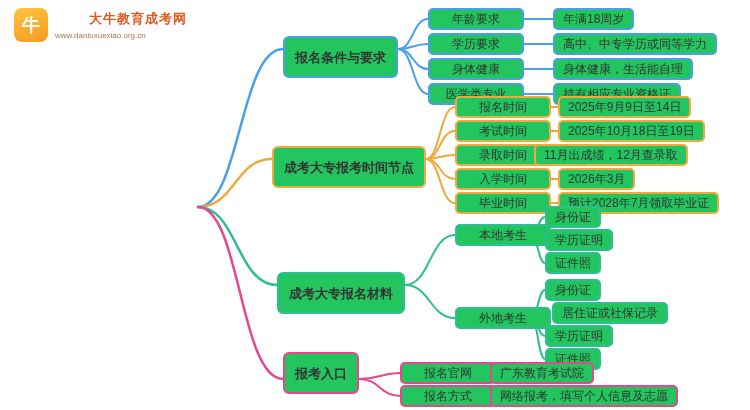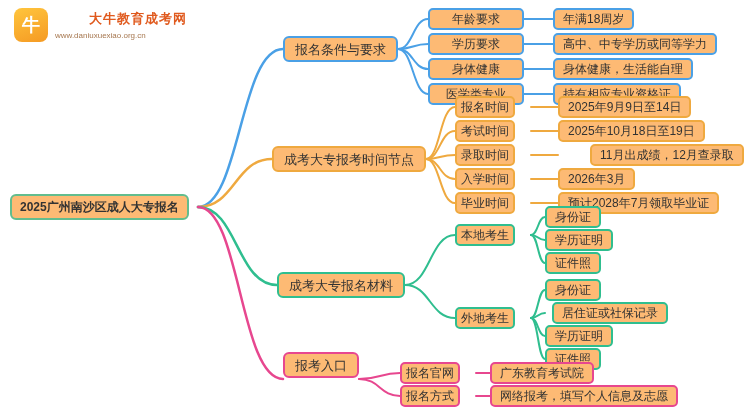--- a/index.html
+++ b/index.html
@@ -4,32 +4,32 @@
 <title>2025广州南沙区成人大专报名</title>
 <style>
   html,body{margin:0;padding:0;background:#fff;}
   .canvas{
     position:relative;width:750px;height:410px;background:#ffffff;overflow:hidden;
     font-family:"Liberation Sans","DejaVu Sans",sans-serif;
   }
   svg.links{position:absolute;left:0;top:0;width:750px;height:410px;}
   .node{
     position:absolute;box-sizing:border-box;height:22px;
-    background:#fdba74;border:2px solid #999;border-radius:5px;
+    background:#22c55e;border:2px solid #999;border-radius:5px;
     padding:3px 8px;font-size:12px;line-height:1;color:#333;
     white-space:nowrap;display:flex;align-items:center;
   }
-  .branch{height:26px;font-size:13px;font-weight:normal;border-radius:6px;padding:4px 10px;}
+  .branch{height:42px;font-size:13px;font-weight:bold;border-radius:6px;padding:4px 10px;}
   .root-node{height:26px;font-size:12px;font-weight:bold;border-radius:6px;border-color:var(--root);padding:4px 8px;}
   .c-blue{border-color:var(--blue);}
   .c-orange{border-color:var(--orange);}
   .c-green{border-color:var(--green);text-align:center;}
   .c-pink{border-color:var(--pink);}
   .w96{width:96px;justify-content:center;}
-  .w76{width:60px;justify-content:center;}
+  .w76{width:96px;justify-content:center;}
   
   .logo{position:absolute;left:14px;top:8px;display:flex;align-items:center;gap:7px;}
   .logo-icon{
     width:34px;height:34px;border-radius:8px;flex:0 0 auto;
     background:linear-gradient(160deg,var(--logo_bg1),var(--logo_bg2));
     color:#fff;font-size:18px;font-weight:bold;
     display:flex;align-items:center;justify-content:center;
   }
   .logo-name{font-size:13px;font-weight:bold;color:var(--logo_text);letter-spacing:1px;margin-left:34px;}
   .logo-url{font-size:8px;color:var(--url_text);margin-top:3px;}
@@ -86,21 +86,20 @@
   </svg>
 
   <div class="logo">
     <div class="logo-icon">牛</div>
     <div class="logo-text">
       <div class="logo-name">大牛教育成考网</div>
       <div class="logo-url">www.daniuxuexiao.org.cn</div>
     </div>
   </div>
 
-  <div class="node root-node" style="left:10px;top:194px">2025广州南沙区成人大专报名</div>
 
   <div class="node branch c-blue" style="left:283px;top:36px">报名条件与要求</div>
   <div class="node branch c-orange" style="left:272px;top:146px">成考大专报考时间节点</div>
   <div class="node branch c-green" style="left:277px;top:272px">成考大专报名材料</div>
   <div class="node branch c-pink" style="left:283px;top:352px">报考入口</div>
 
   <div class="node c-blue w96" style="left:428px;top:8px">年龄要求</div>
   <div class="node c-blue w96" style="left:428px;top:33px">学历要求</div>
   <div class="node c-blue w96" style="left:428px;top:58px">身体健康</div>
   <div class="node c-blue w96" style="left:428px;top:83px">医学类专业</div>
@@ -109,21 +108,21 @@
   <div class="node c-blue" style="left:553px;top:58px">身体健康，生活能自理</div>
   <div class="node c-blue" style="left:553px;top:83px">持有相应专业资格证</div>
 
   <div class="node c-orange w76" style="left:455px;top:96px">报名时间</div>
   <div class="node c-orange w76" style="left:455px;top:144px">录取时间</div>
   <div class="node c-orange w76" style="left:455px;top:120px">考试时间</div>
   <div class="node c-orange w76" style="left:455px;top:168px">入学时间</div>
   <div class="node c-orange w76" style="left:455px;top:192px">毕业时间</div>
   <div class="node c-orange" style="left:558px;top:96px">2025年9月9日至14日</div>
   <div class="node c-orange" style="left:558px;top:120px">2025年10月18日至19日</div>
-  <div class="node c-orange" style="left:590px;top:144px">11月出成绩，12月查录取</div>
+  <div class="node c-orange" style="left:534px;top:144px">11月出成绩，12月查录取</div>
   <div class="node c-orange" style="left:558px;top:168px">2026年3月</div>
   <div class="node c-orange" style="left:558px;top:192px">预计2028年7月领取毕业证</div>
 
   <div class="node c-green w76" style="left:455px;top:224px">本地考生</div>
   <div class="node c-green w76" style="left:455px;top:307px">外地考生</div>
   <div class="node c-green" style="left:545px;top:206px">身份证</div>
   <div class="node c-green" style="left:545px;top:229px">学历证明</div>
   <div class="node c-green" style="left:545px;top:252px">证件照</div>
   <div class="node c-green" style="left:545px;top:279px">身份证</div>
   <div class="node c-green" style="left:552px;top:302px">居住证或社保记录</div>

